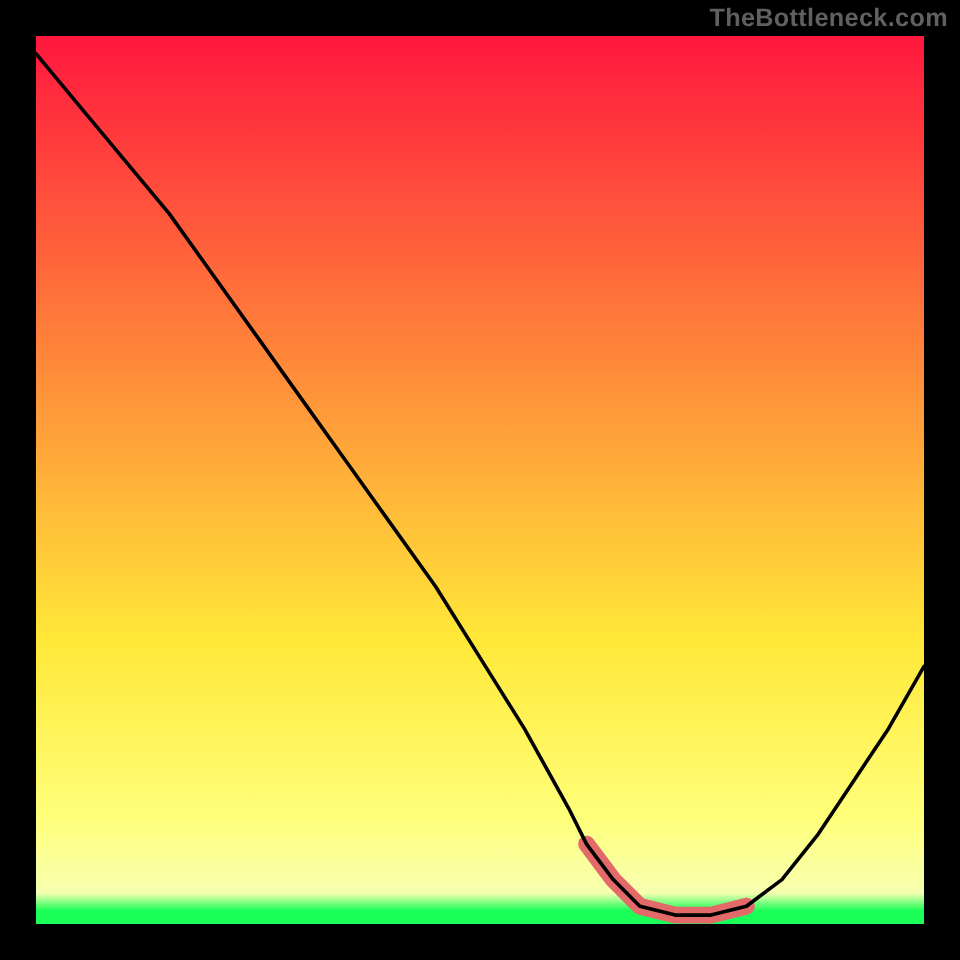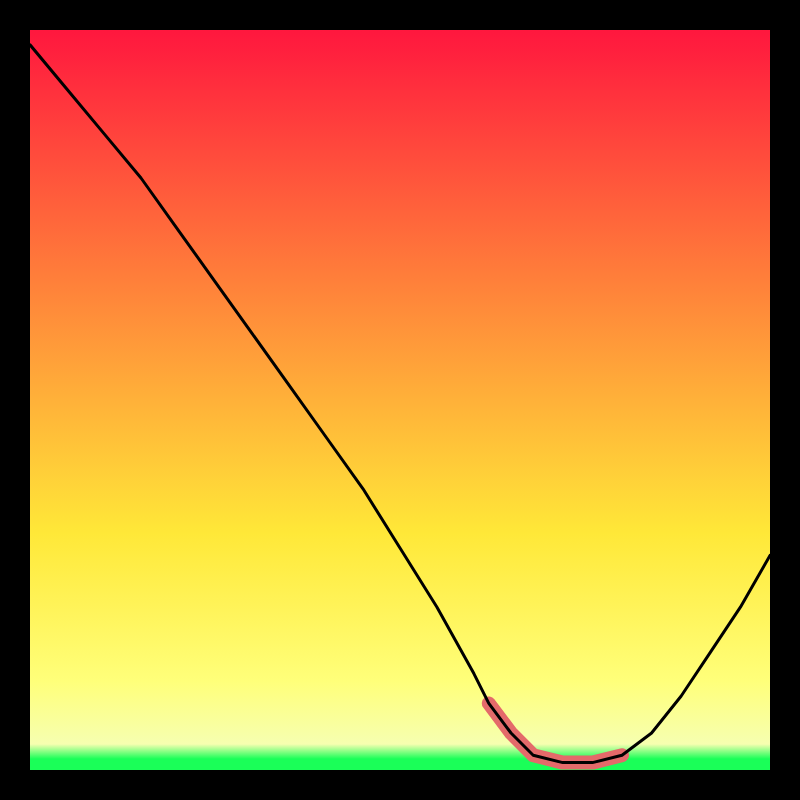--- a/index.html
+++ b/index.html
@@ -35,20 +35,21 @@
     overflow: hidden;
   }
   .plot-area svg {
     display: block;
   }
 </style>
 </head>
 <body>
 
 <div class="frame">
+  <div class="watermark">TheBottleneck.com</div>
 
   <div class="plot-area">
     <svg id="chart-svg" width="740" height="740" viewBox="0 0 740 740">
         <defs>
           <linearGradient id="bg-grad" x1="0" y1="0" x2="0" y2="1">
             <stop offset="0%" stop-color="#ff173e"></stop>
             <stop offset="33%" stop-color="#ff7d3a"></stop>
             <stop offset="68%" stop-color="#ffe838"></stop>
             <stop offset="88%" stop-color="#ffff7a"></stop>
             <stop offset="96.5%" stop-color="#f6ffb0"></stop>

